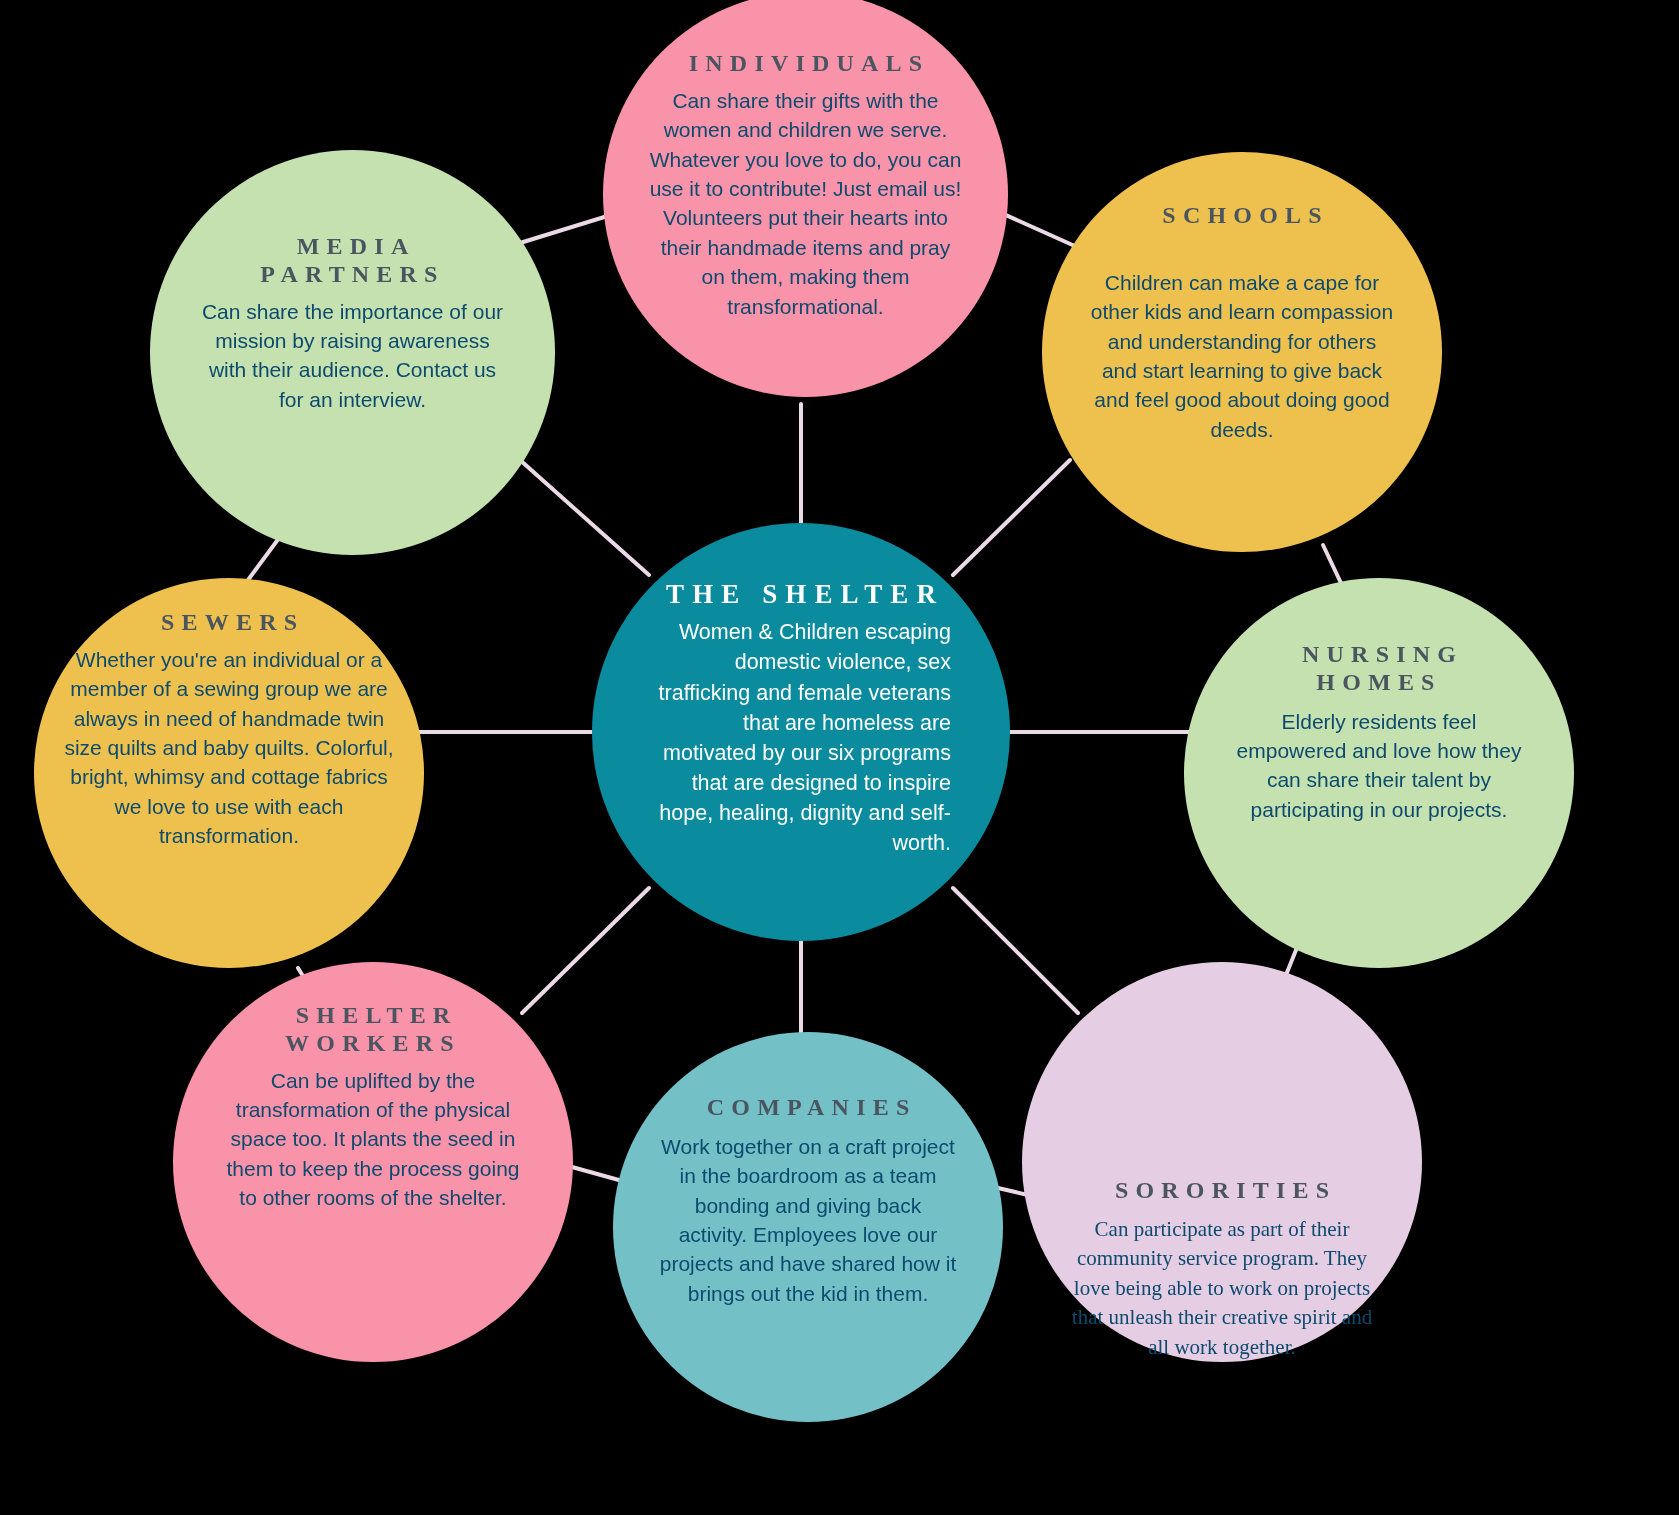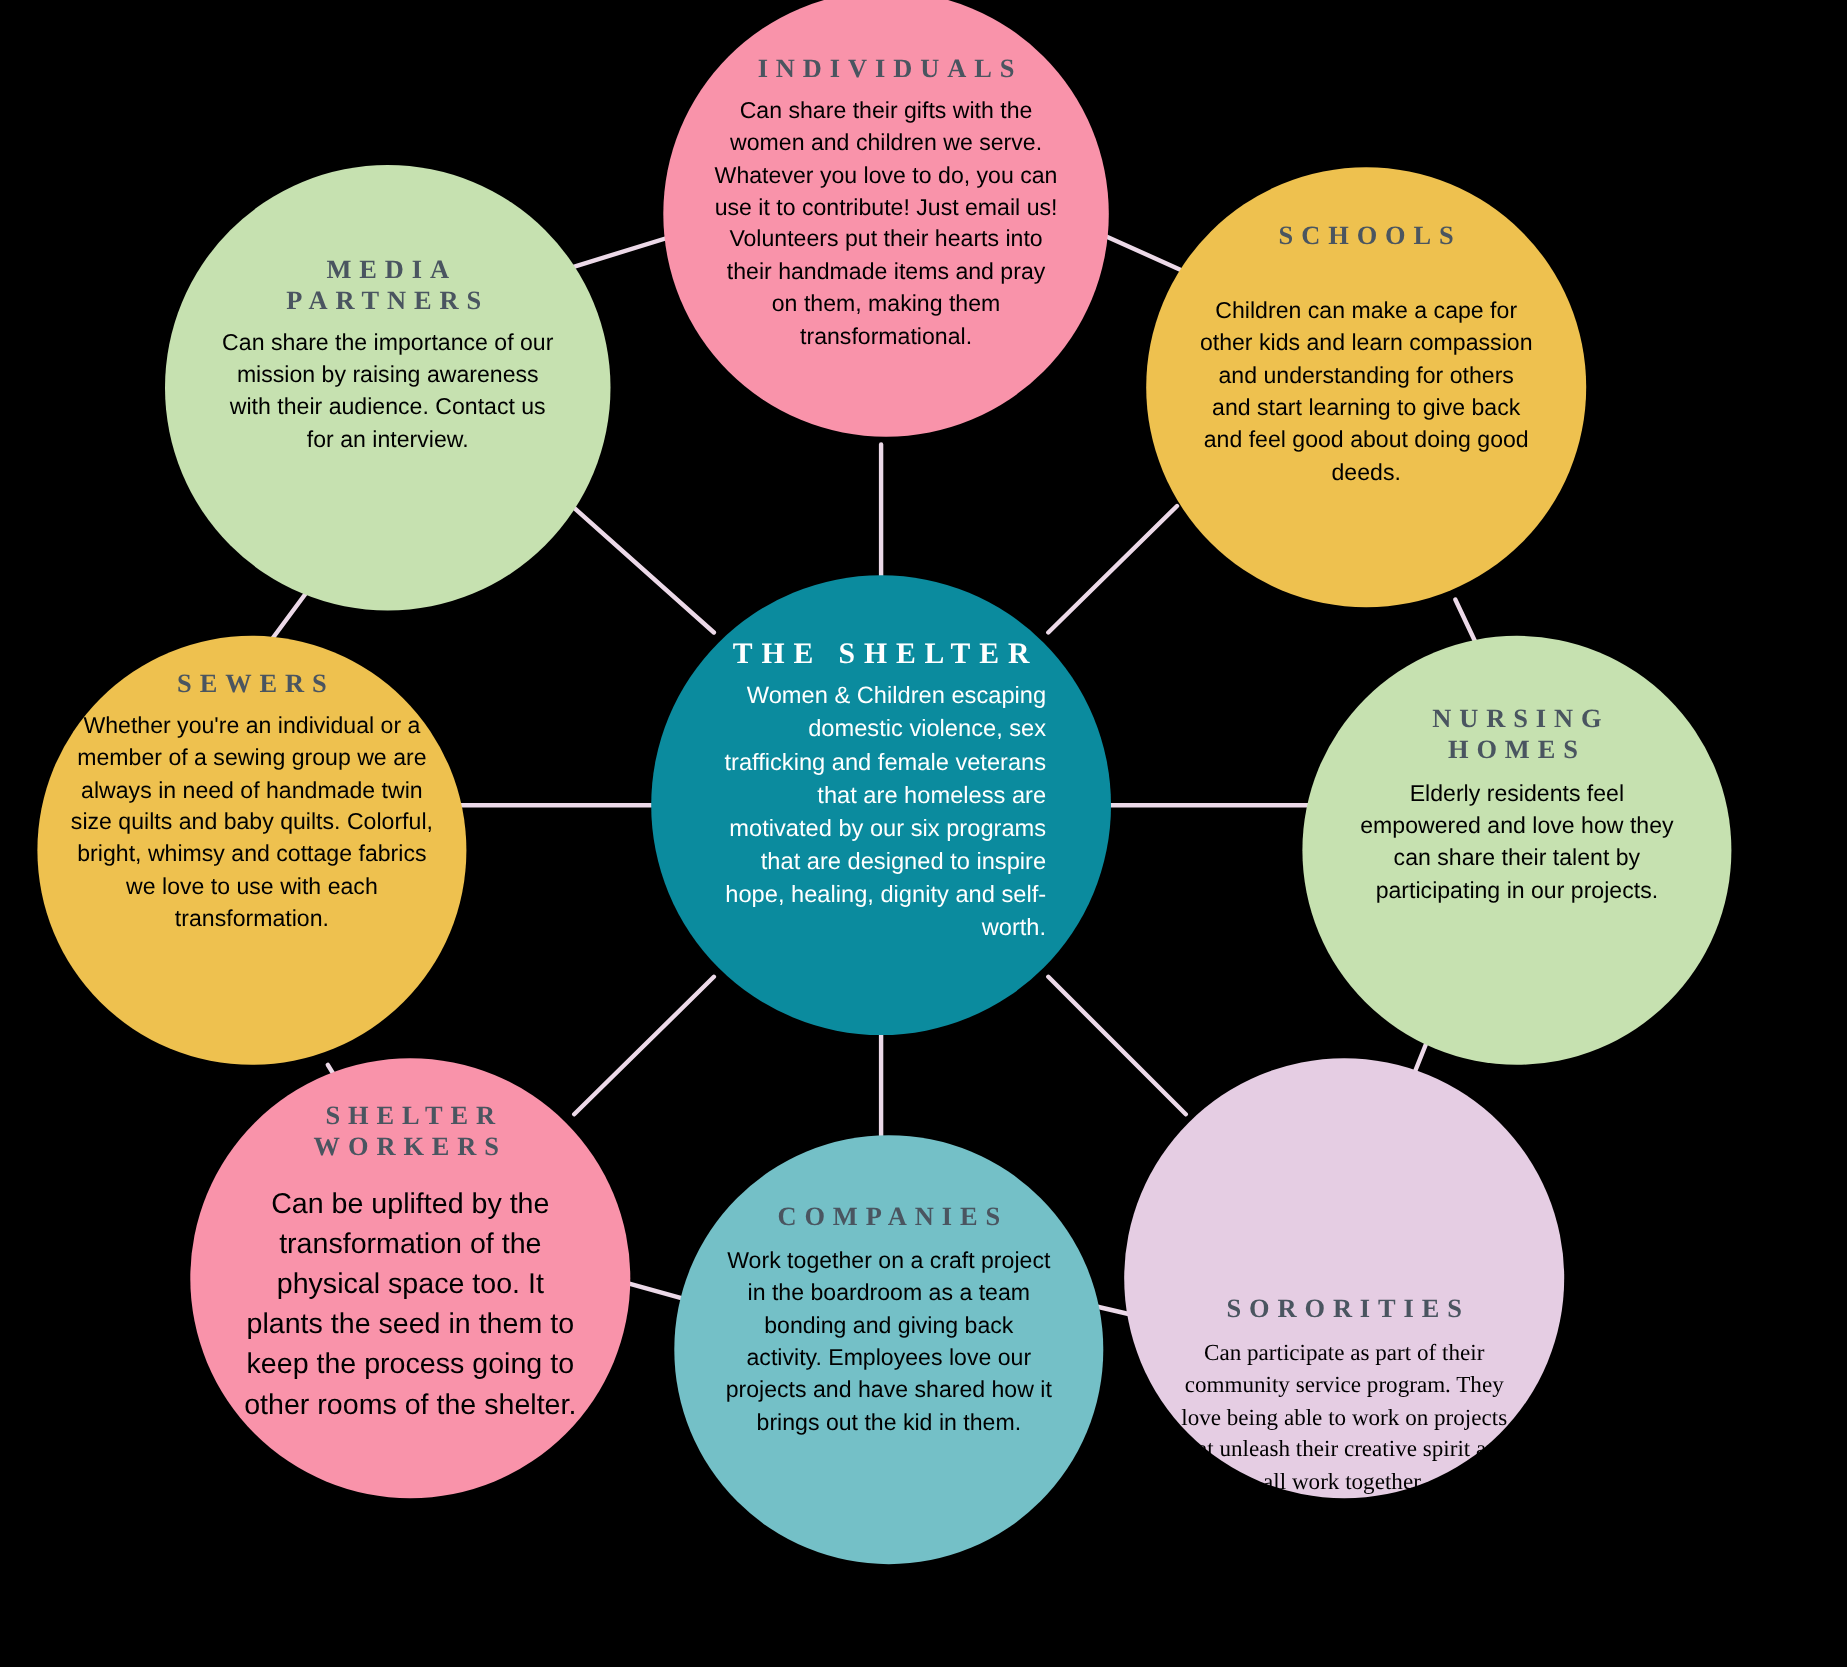--- a/index.html
+++ b/index.html
@@ -37,21 +37,21 @@
     font-family: "Liberation Serif", serif;
     font-weight: 700;
     letter-spacing: 0.30em;
     text-indent: 0.30em;
     color: #4a5560;
     line-height: 1.16;
     white-space: pre-line;
   }
   .node-body {
     font-family: "Liberation Sans", sans-serif;
-    color: #000000;
+    color: #0c4a6e;
     line-height: 1.40;
   }
 
   
   #center-node {
     left: 592px; top: 523px;
     width: 418px; height: 418px;
     background: #0b8b9e;
     padding-top: 56px;
   }
@@ -116,21 +116,21 @@
   #node-nursing .node-title { font-size: 24px; }
   #node-nursing .node-body { font-size: 21px; width: 300px; margin-top: 10px; }
 
   #node-shelter-workers {
     left: 173px; top: 962px;
     width: 400px; height: 400px;
     background: #f993aa;
     padding-top: 40px;
   }
   #node-shelter-workers .node-title { font-size: 24px; }
-  #node-shelter-workers .node-body { font-size: 26px; width: 305px; margin-top: 18px; }
+  #node-shelter-workers .node-body { font-size: 21px; width: 305px; margin-top: 8px; }
 
   #node-companies {
     left: 613px; top: 1032px;
     width: 390px; height: 390px;
     background: #72c0c8;
     background: #74c0c7;
     padding-top: 62px;
   }
   #node-companies .node-title { font-size: 24px; }
   #node-companies .node-body { font-size: 21px; width: 300px; margin-top: 10px; }

